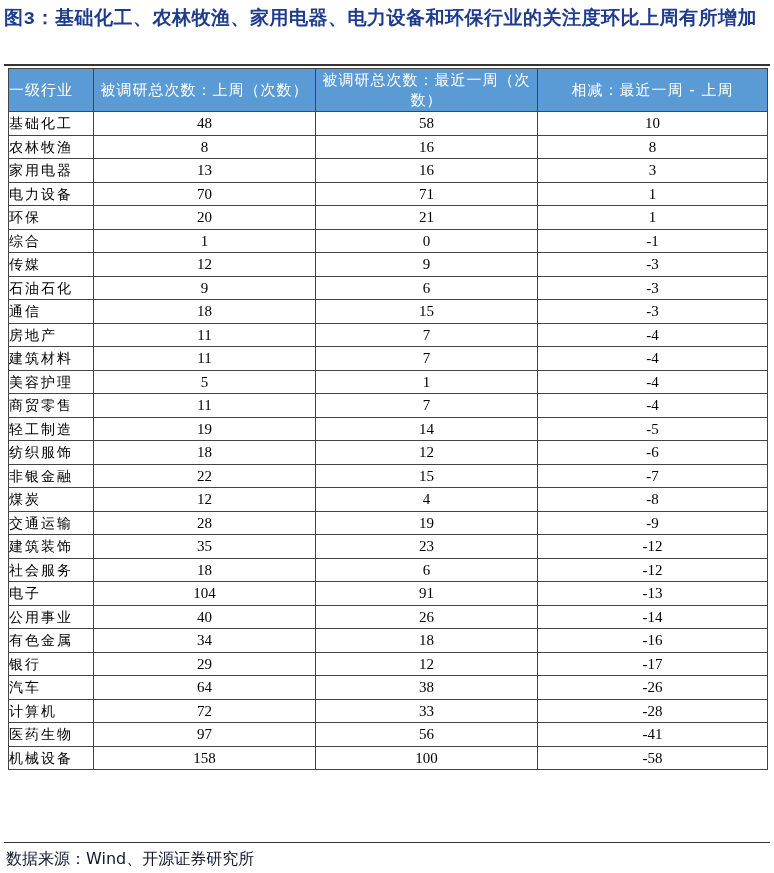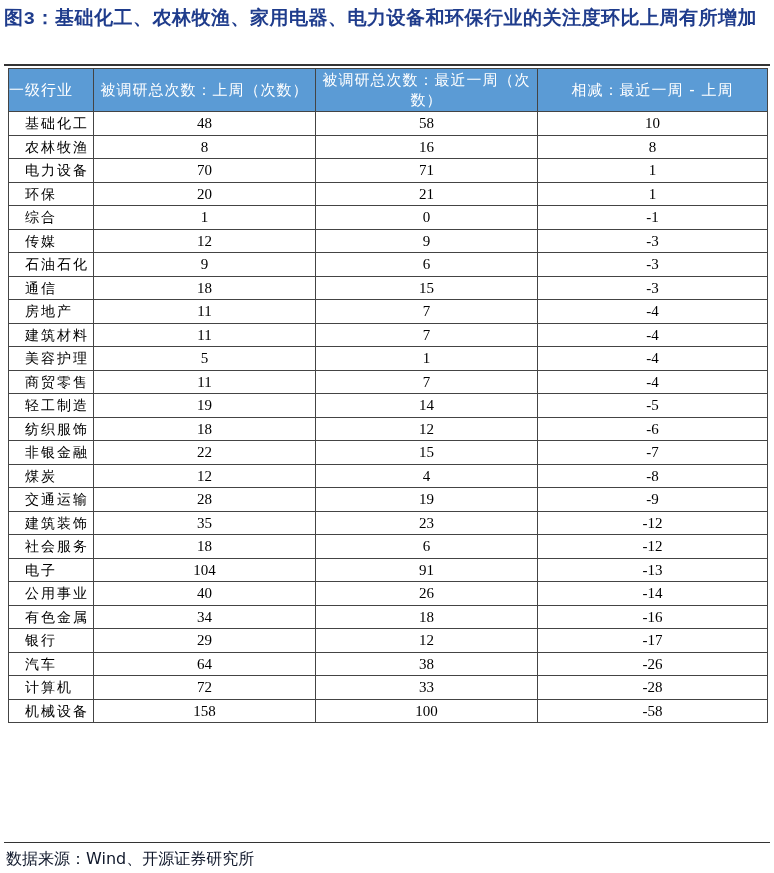--- a/index.html
+++ b/index.html
@@ -4,21 +4,21 @@
 <style>
   html, body { margin: 0; padding: 0; background: #ffffff; }
   body { width: 774px; height: 873px; position: relative; overflow: hidden; font-family: "DejaVu Serif", serif; color: #000; }
   .title { position: absolute; left: 4px; top: 4px; width: 766px; font-family: Liberation Mono, monospace; font-weight: bold; font-size: 19px; line-height: 31px; color: #1f3c8c; letter-spacing: 0.5px; }
   .rule-top { position: absolute; left: 4px; top: 64px; width: 766px; height: 0; border-top: 2px solid #333; }
   table { position: absolute; left: 8px; top: 68px; border-collapse: collapse; table-layout: fixed; width: 759px; }
   col.c0 { width: 85px; } col.c1 { width: 222px; } col.c2 { width: 222px; } col.c3 { width: 230px; }
   th { background: #5b9bd5; color: #fff; font-family: "DejaVu Sans", sans-serif; font-weight: normal; font-size: 15px; line-height: 20px; height: 42px; padding: 0 2px; border: 1px solid #444; text-align: center; letter-spacing: 1px; }
   th.first { text-align: left; padding-left: 0; }
   td { border: 1px solid #444; height: 22.5px; padding: 0; font-size: 15px; line-height: 22px; text-align: center; font-family: "Liberation Serif", serif; }
-  td.name { text-align: left; padding-left: 16px; font-family: "DejaVu Sans", sans-serif; font-size: 14px; letter-spacing: 2px; }
+  td.name { text-align: left; padding-left: 0; font-family: "DejaVu Sans", sans-serif; font-size: 14px; letter-spacing: 2px; }
   .rule-bottom { position: absolute; left: 4px; top: 842px; width: 766px; height: 0; border-top: 1.5px solid #333; }
   .source { position: absolute; left: 6px; top: 849px; font-family: "DejaVu Sans", sans-serif; font-size: 16px; line-height: 20px; color: #0f172a; }
 </style>
 </head>
 <body>
 
 <div class="title">图3：基础化工、农林牧渔、家用电器、电力设备和环保行业的关注度环比上周有所增加</div>
 <div class="rule-top"></div>
 
 <table>
@@ -43,20 +43,26 @@
         <td>58</td>
         <td>10</td>
       </tr>
       <tr>
         <td class="name">农林牧渔</td>
         <td>8</td>
         <td>16</td>
         <td>8</td>
       </tr>
       <tr>
+        <td class="name">家用电器</td>
+        <td>13</td>
+        <td>16</td>
+        <td>3</td>
+      </tr>
+      <tr>
         <td class="name">电力设备</td>
         <td>70</td>
         <td>71</td>
         <td>1</td>
       </tr>
       <tr>
         <td class="name">环保</td>
         <td>20</td>
         <td>21</td>
         <td>1</td>
@@ -181,20 +187,26 @@
         <td>38</td>
         <td>-26</td>
       </tr>
       <tr>
         <td class="name">计算机</td>
         <td>72</td>
         <td>33</td>
         <td>-28</td>
       </tr>
       <tr>
+        <td class="name">医药生物</td>
+        <td>97</td>
+        <td>56</td>
+        <td>-41</td>
+      </tr>
+      <tr>
         <td class="name">机械设备</td>
         <td>158</td>
         <td>100</td>
         <td>-58</td>
       </tr>
     </tbody>
 </table>
 
 <div class="rule-bottom"></div>
 <div class="source">数据来源：Wind、开源证券研究所</div>

